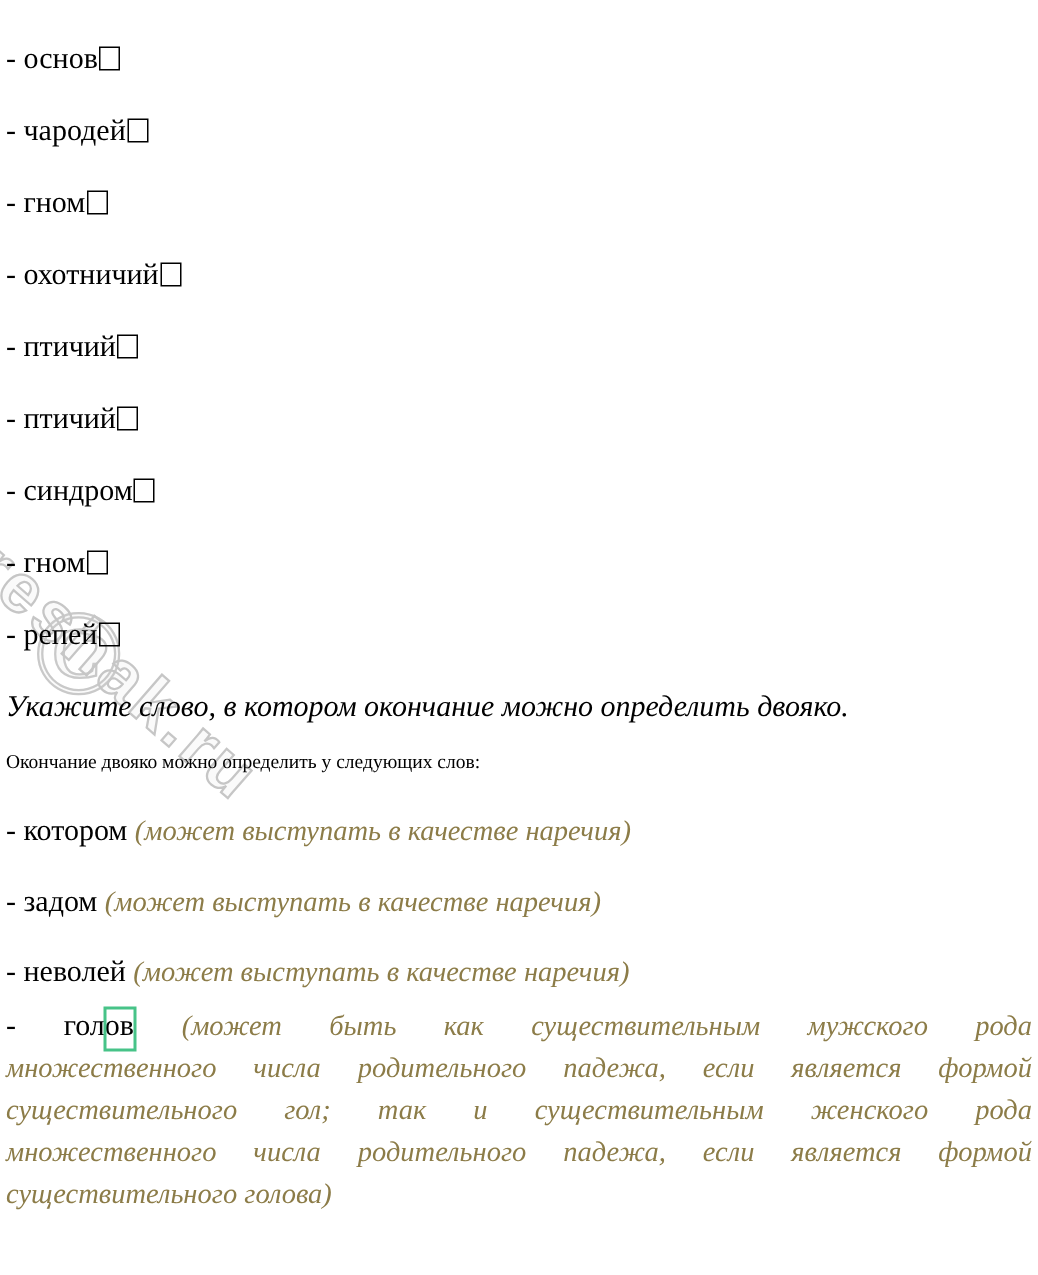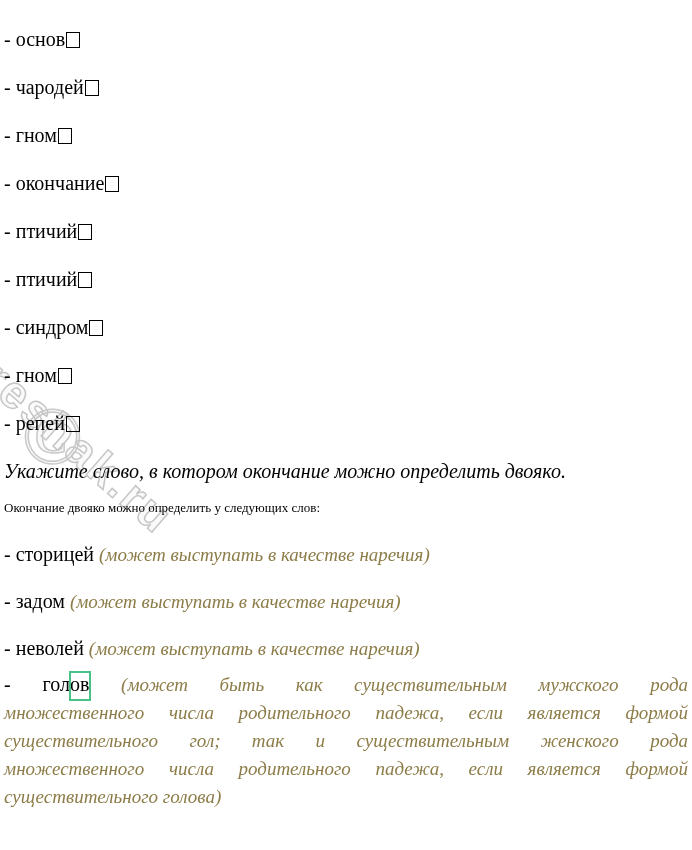--- a/index.html
+++ b/index.html
@@ -165,21 +165,21 @@
 
   <div class="word-item">
     <span>- </span><span>чародей</span><span class="null-square"></span>
   </div>
 
   <div class="word-item">
     <span>- </span><span>гном</span><span class="null-square"></span>
   </div>
 
   <div class="word-item">
-    <span>- </span><span>окончание</span><span class="null-square"></span>
+    <span>- </span><span>охотничий</span><span class="null-square"></span>
   </div>
 
   <div class="word-item">
     <span>- </span><span>птичий</span><span class="null-square"></span>
   </div>
 
   <div class="word-item">
     <span>- </span><span>птичий</span><span class="null-square"></span>
   </div>
 
@@ -195,21 +195,21 @@
     <span>- </span><span>репей</span><span class="null-square"></span>
   </div>
 </div>
 
   <div class="question">Укажите слово, в котором окончание можно определить двояко.</div>
 
   <div class="answer-heading">Окончание двояко можно определить у следующих слов:</div>
 
   <div id="answer-list">
   <div class="answer-item">
-    <span>- </span><span>сторицей</span> <span class="note">(может выступать в качестве наречия)</span>
+    <span>- </span><span>котором</span> <span class="note">(может выступать в качестве наречия)</span>
   </div>
 
   <div class="answer-item">
     <span>- </span><span>задом</span> <span class="note">(может выступать в качестве наречия)</span>
   </div>
 
   <div class="answer-item">
     <span>- </span><span>неволей</span> <span class="note">(может выступать в качестве наречия)</span>
   </div>
 </div>

